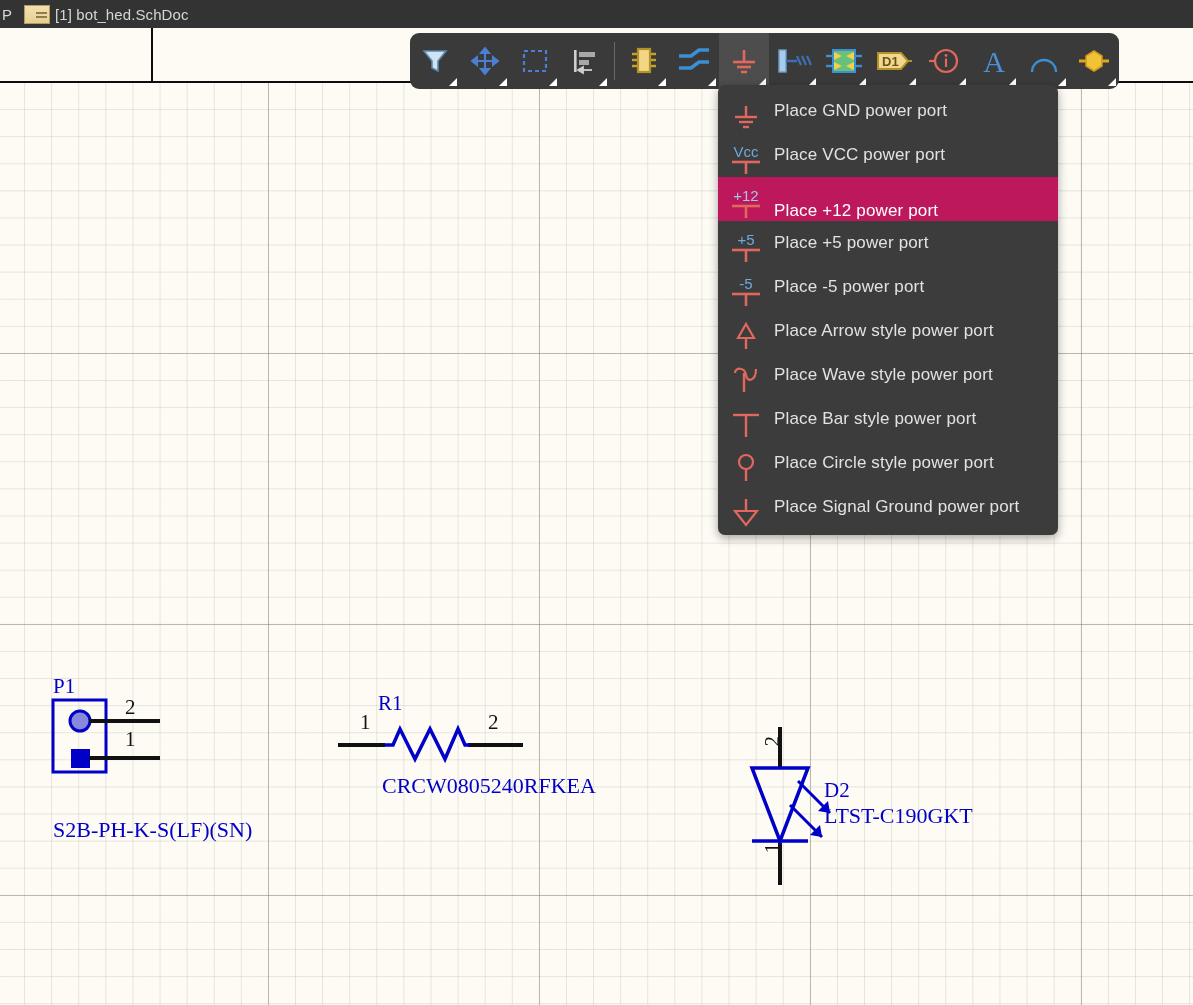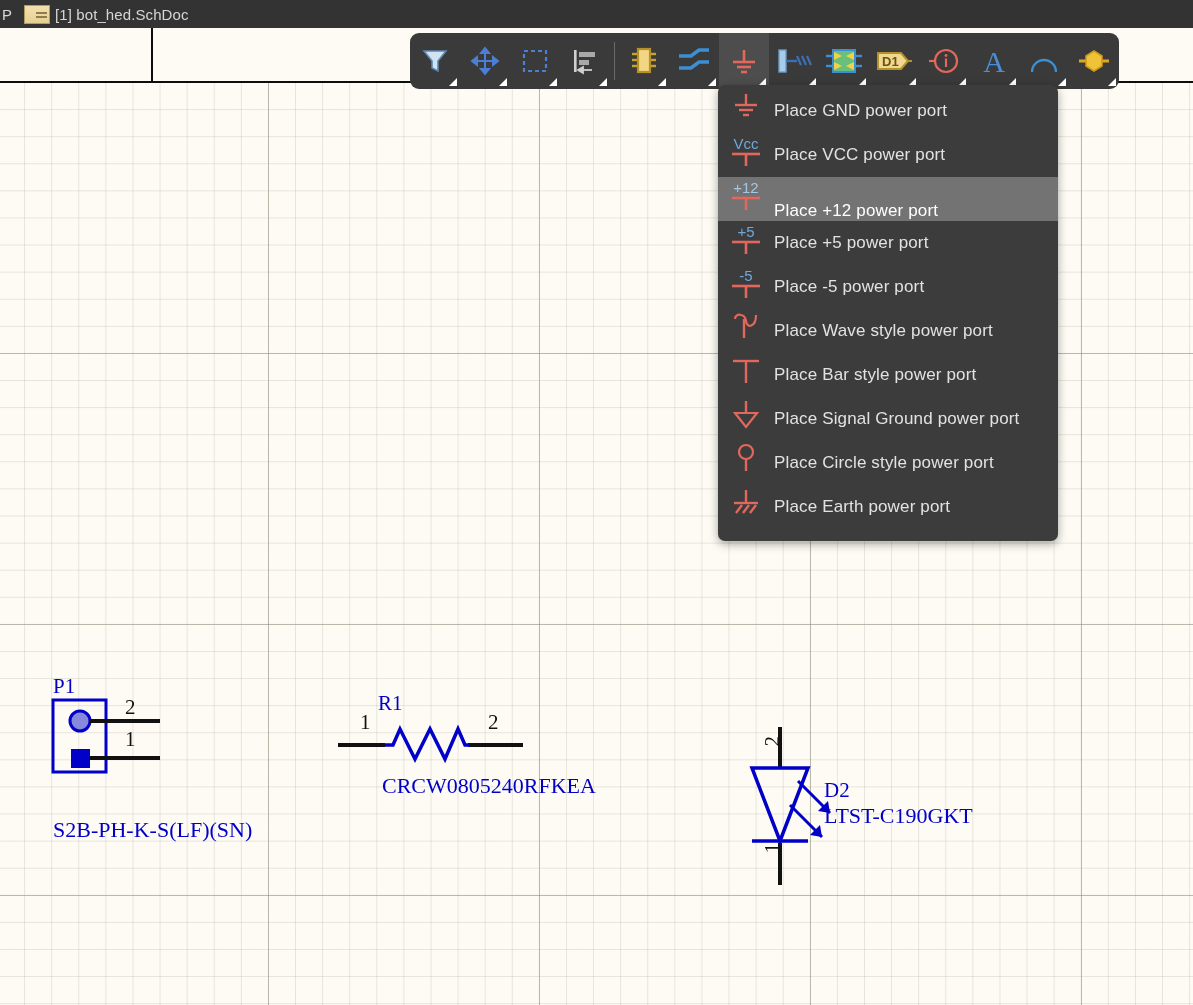--- a/index.html
+++ b/index.html
@@ -119,37 +119,37 @@
     background: #6a6a6a;
   }
 
   
   #menu {
     position: absolute;
     left: 718px; top: 85px;
     width: 340px;
     background: #3c3c3c;
     border-radius: 7px;
-    padding: 4px 0 12px 0;
+    padding: 4px 0 6px 0;
     z-index: 40;
     box-shadow: 0 3px 10px rgba(0,0,0,.35);
   }
   .menu-item {
     height: 44px;
     display: flex;
     align-items: center;
     cursor: default;
   }
-  .menu-item.selected { background: #737373; }
+  .menu-item.selected { background: #be185d; }
   .menu-icon {
     width: 56px;
     min-width: 56px;
     height: 44px;
     display: flex;
-    align-items: flex-start;
+    align-items: flex-end;
     justify-content: center;
   }
   .menu-label {
     color: #e2e2e2;
     font-size: 17px;
     letter-spacing: .15px;
     white-space: nowrap;
   }
   .menu-item.selected .menu-label { color: #ffffff; margin-top: 24px; }
 
@@ -442,20 +442,29 @@
           <text x="20" y="16" text-anchor="middle" font-family="Liberation Sans, sans-serif" font-size="15" fill="#6fa8dc">-5</text>
           <g stroke="#e2675c" stroke-width="2.6">
             <line x1="6" y1="21" x2="34" y2="21"></line>
             <line x1="20" y1="21" x2="20" y2="33"></line>
           </g>
         </svg>
       </span>
       <span class="menu-label">Place -5 power port</span>
     </div>
 
+    <div class="menu-item">
+      <span class="menu-icon">
+        <svg width="34" height="34" viewBox="0 0 34 34">
+          <polygon points="17,5 25,19 9,19" fill="none" stroke="#e2675c" stroke-width="2.2"></polygon>
+          <line x1="17" y1="19" x2="17" y2="30" stroke="#e2675c" stroke-width="2.4"></line>
+        </svg>
+      </span>
+      <span class="menu-label">Place Arrow style power port</span>
+    </div>
 
     <div class="menu-item">
       <span class="menu-icon">
         <svg width="34" height="34" viewBox="0 0 34 34">
           <path d="M6 10 C 6 4, 16 4, 17 12 C 18 20, 27 18, 27 6" fill="none" stroke="#e2675c" stroke-width="2.2"></path>
           <line x1="15" y1="10" x2="15" y2="29" stroke="#e2675c" stroke-width="2.4"></line>
         </svg>
       </span>
       <span class="menu-label">Place Wave style power port</span>
     </div>
@@ -468,46 +477,32 @@
             <line x1="17" y1="8" x2="17" y2="30"></line>
           </g>
         </svg>
       </span>
       <span class="menu-label">Place Bar style power port</span>
     </div>
 
     <div class="menu-item">
       <span class="menu-icon">
         <svg width="34" height="34" viewBox="0 0 34 34">
+          <circle cx="17" cy="11" r="7" fill="none" stroke="#e2675c" stroke-width="2.2"></circle>
+          <line x1="17" y1="18" x2="17" y2="30" stroke="#e2675c" stroke-width="2.4"></line>
+        </svg>
+      </span>
+      <span class="menu-label">Place Circle style power port</span>
+    </div>
+
+    <div class="menu-item">
+      <span class="menu-icon">
+        <svg width="34" height="34" viewBox="0 0 34 34">
           <line x1="17" y1="4" x2="17" y2="16" stroke="#e2675c" stroke-width="2.4"></line>
           <polygon points="6,16 28,16 17,30" fill="none" stroke="#e2675c" stroke-width="2.2"></polygon>
         </svg>
       </span>
       <span class="menu-label">Place Signal Ground power port</span>
     </div>
 
-    <div class="menu-item">
-      <span class="menu-icon">
-        <svg width="34" height="34" viewBox="0 0 34 34">
-          <circle cx="17" cy="11" r="7" fill="none" stroke="#e2675c" stroke-width="2.2"></circle>
-          <line x1="17" y1="18" x2="17" y2="30" stroke="#e2675c" stroke-width="2.4"></line>
-        </svg>
-      </span>
-      <span class="menu-label">Place Circle style power port</span>
-    </div>
-
-    <div class="menu-item">
-      <span class="menu-icon">
-        <svg width="34" height="34" viewBox="0 0 34 34">
-          <g stroke="#e2675c" stroke-width="2.4">
-            <line x1="17" y1="5" x2="17" y2="18"></line>
-            <line x1="5" y1="18" x2="29" y2="18"></line>
-            <line x1="7" y1="28" x2="13" y2="20"></line>
-            <line x1="14" y1="28" x2="20" y2="20"></line>
-            <line x1="21" y1="28" x2="27" y2="20"></line>
-          </g>
-        </svg>
-      </span>
-      <span class="menu-label">Place Earth power port</span>
-    </div>
   </div>
 
 </div>
 
 </body></html>

